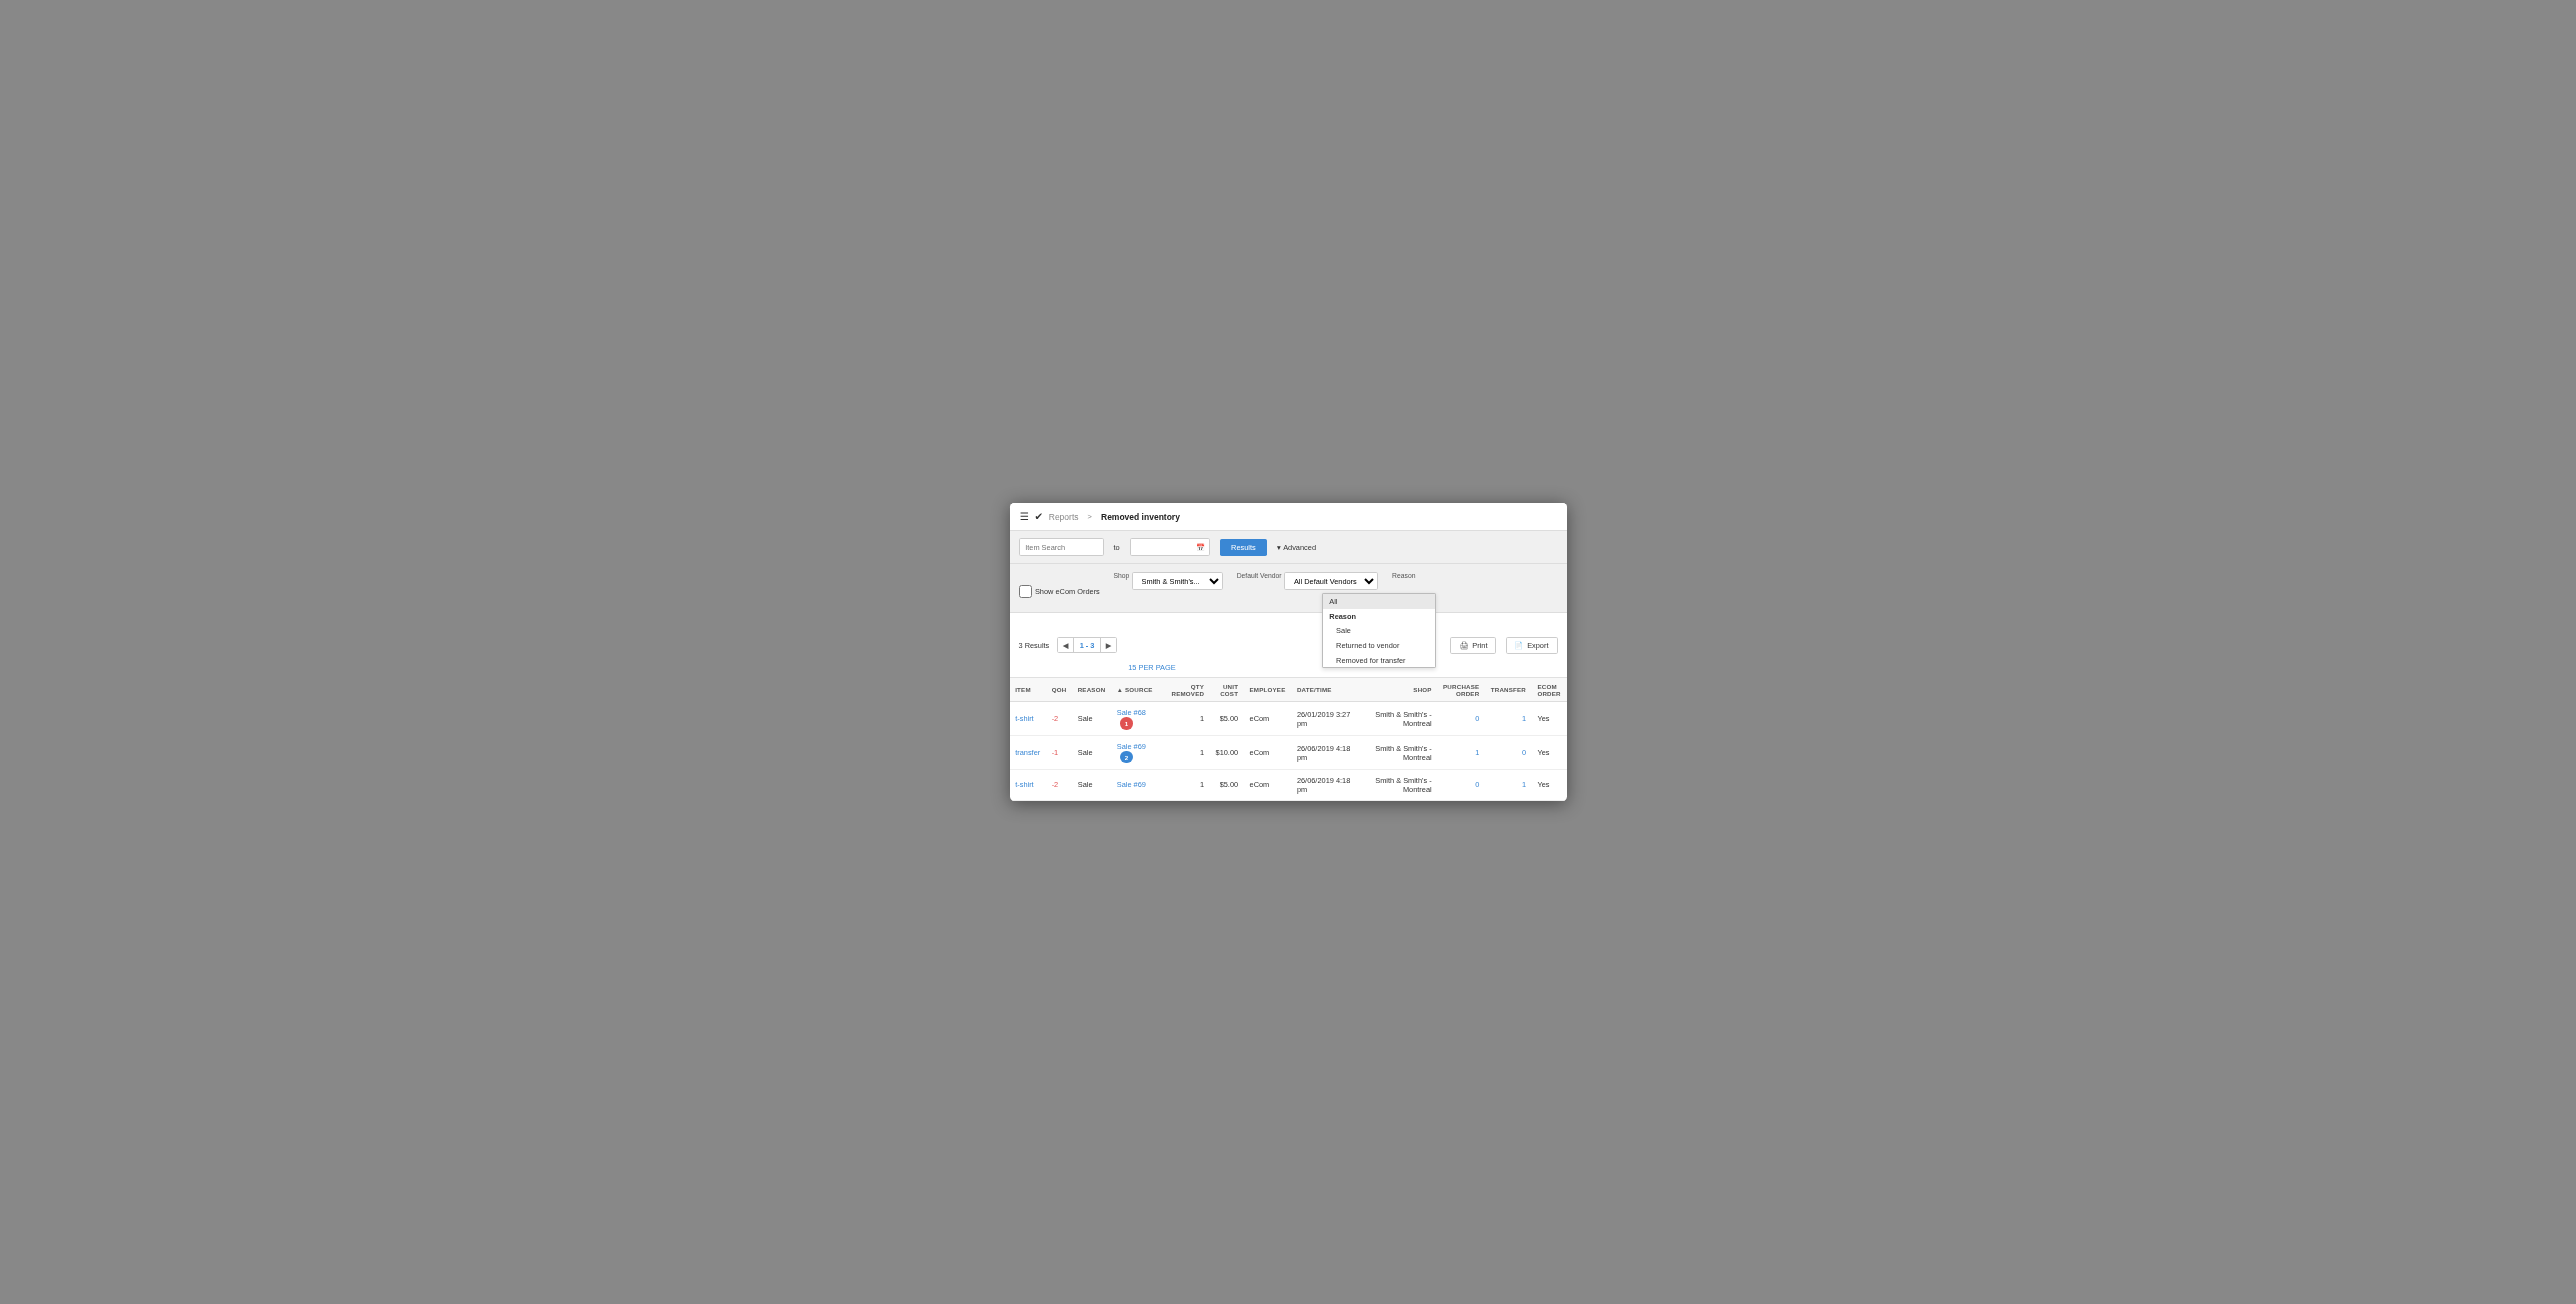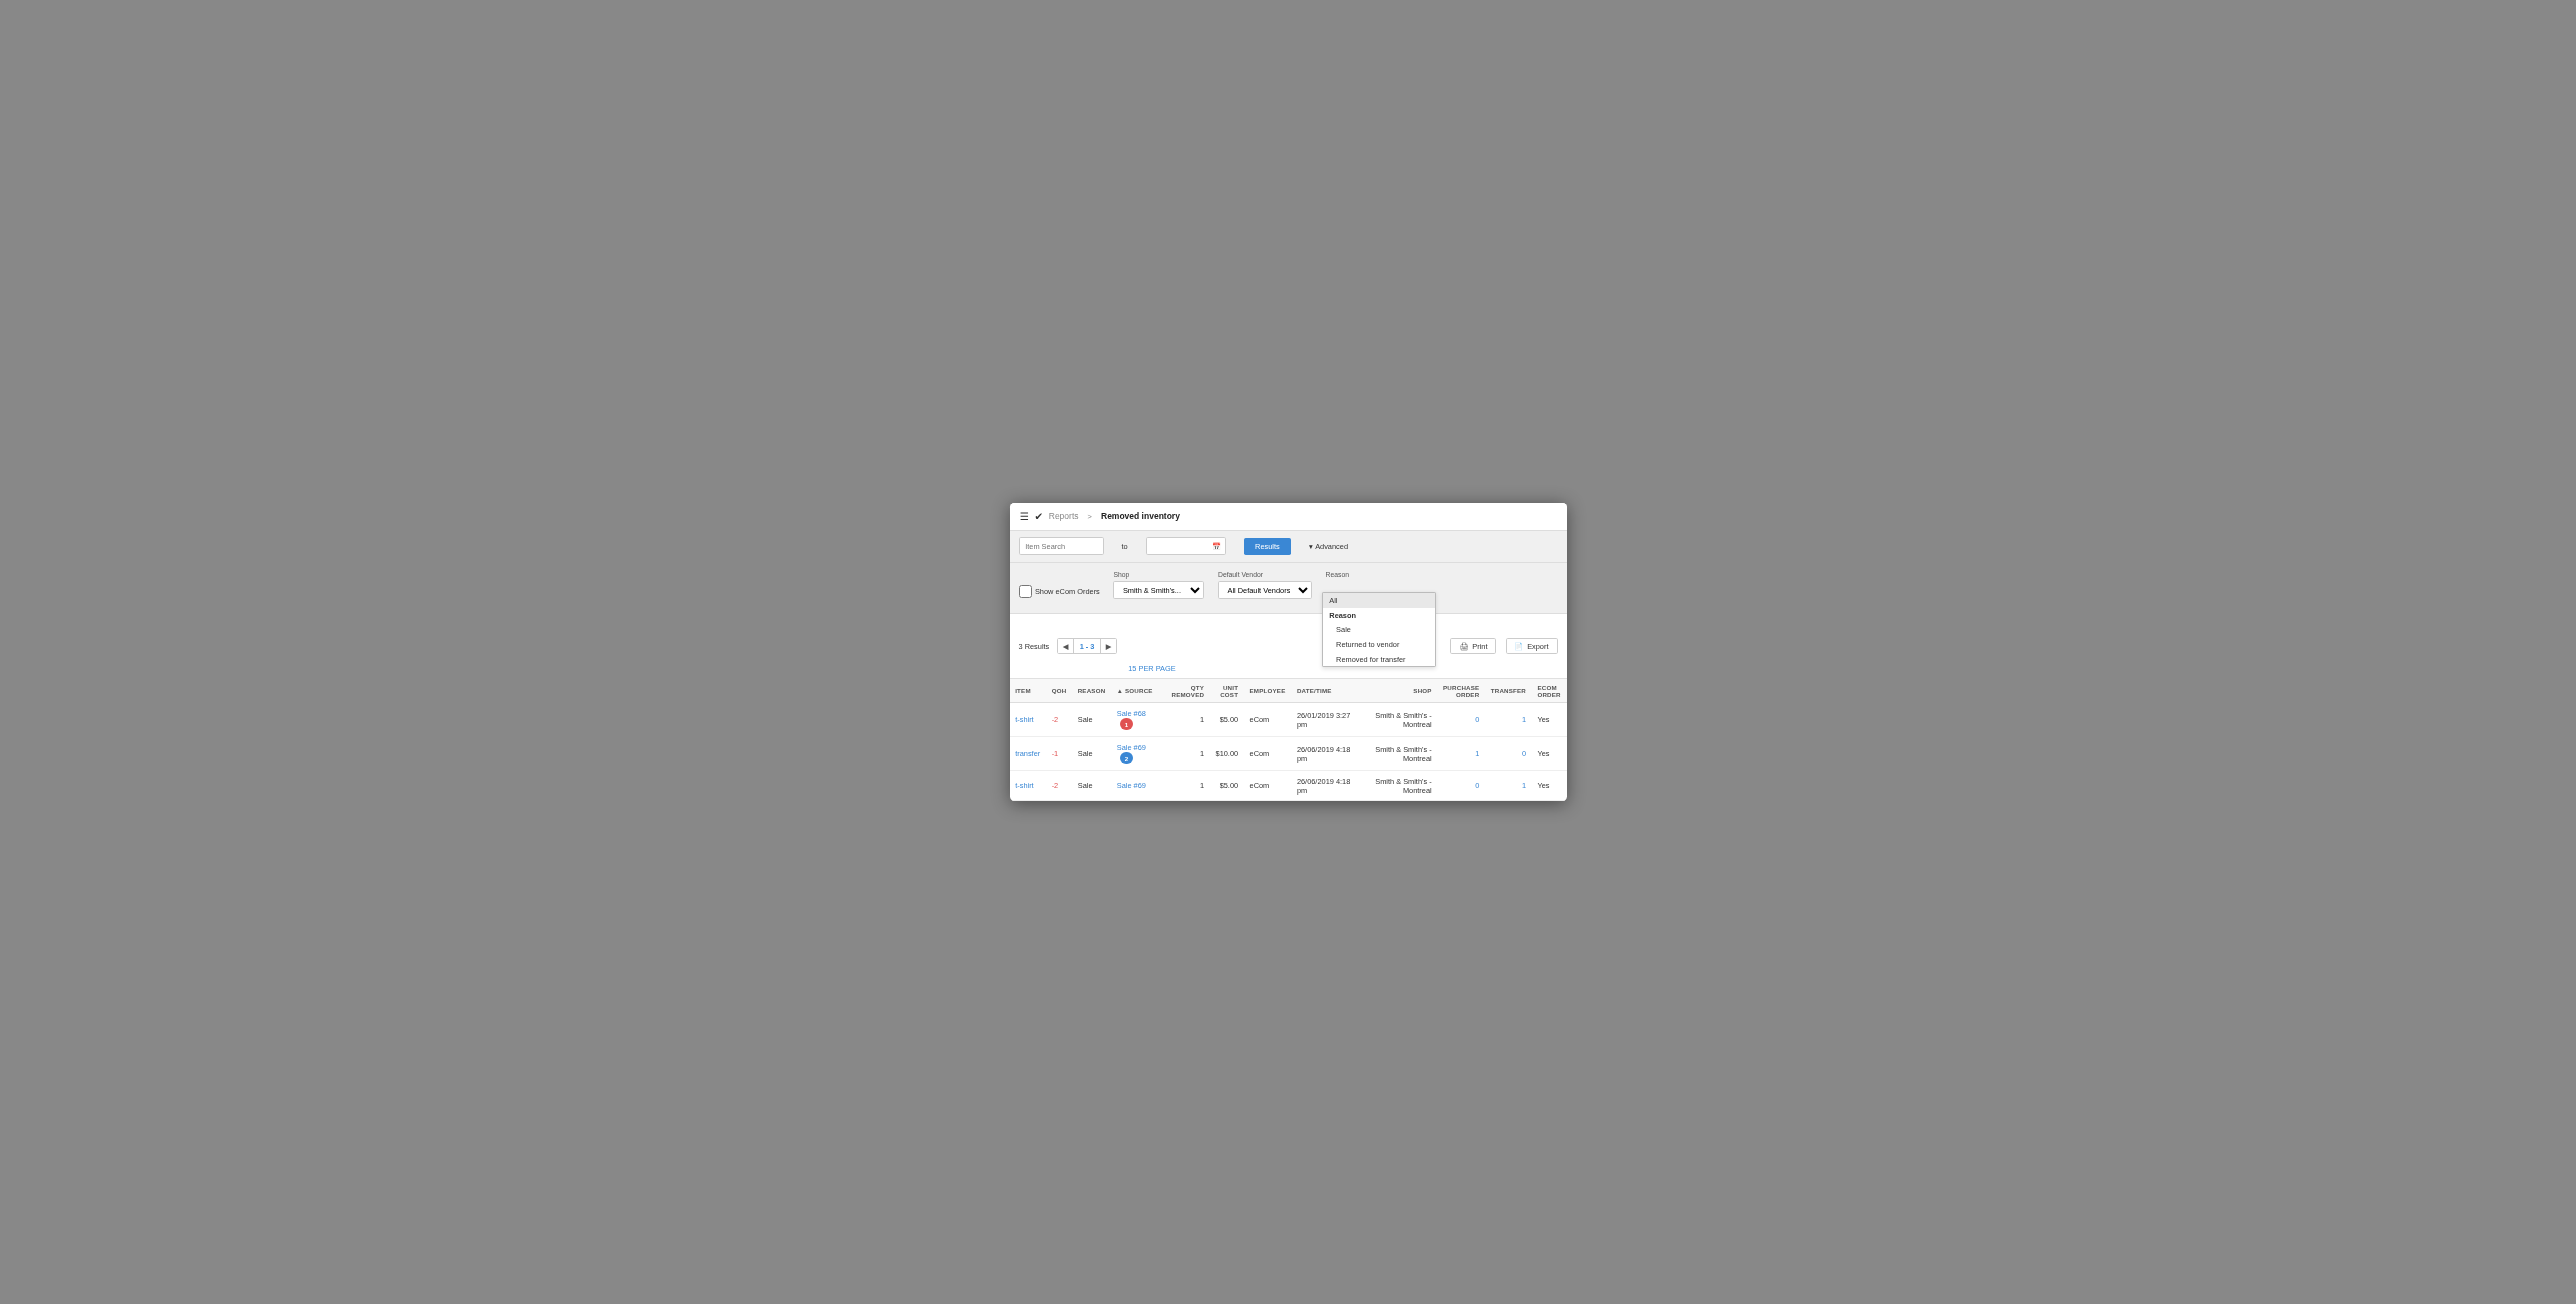--- a/index.html
+++ b/index.html
@@ -48,21 +48,21 @@
       color: #222;
       font-weight: 600;
       font-size: 8.5px;
     }
     .toolbar {
       background: #f0f0f0;
       border-bottom: 0.6px solid #ddd;
       padding: 6.8px 9px;
       display: flex;
       align-items: center;
-      gap: 18px;
+      gap: 10px;
     }
     .search-input {
       border: 0.6px solid #ccc;
       border-radius: 1.7px;
       padding: 3.4px 5.7px;
       font-size: 7.4px;
       width: 85px;
       background: #fff;
       color: #999;
     }
@@ -118,21 +118,20 @@
     .show-ecom-label {
       display: flex;
       align-items: center;
       gap: 3.4px;
       font-size: 7.4px;
       color: #333;
       margin-top: 13.6px;
     }
     .filter-group {
       display: flex;
-      flex-direction: column;
       gap: 2.8px;
     }
     .filter-label {
       font-size: 6.8px;
       color: #555;
       font-weight: 500;
     }
     .filter-select {
       border: 0.6px solid #ccc;
       border-radius: 1.7px;

